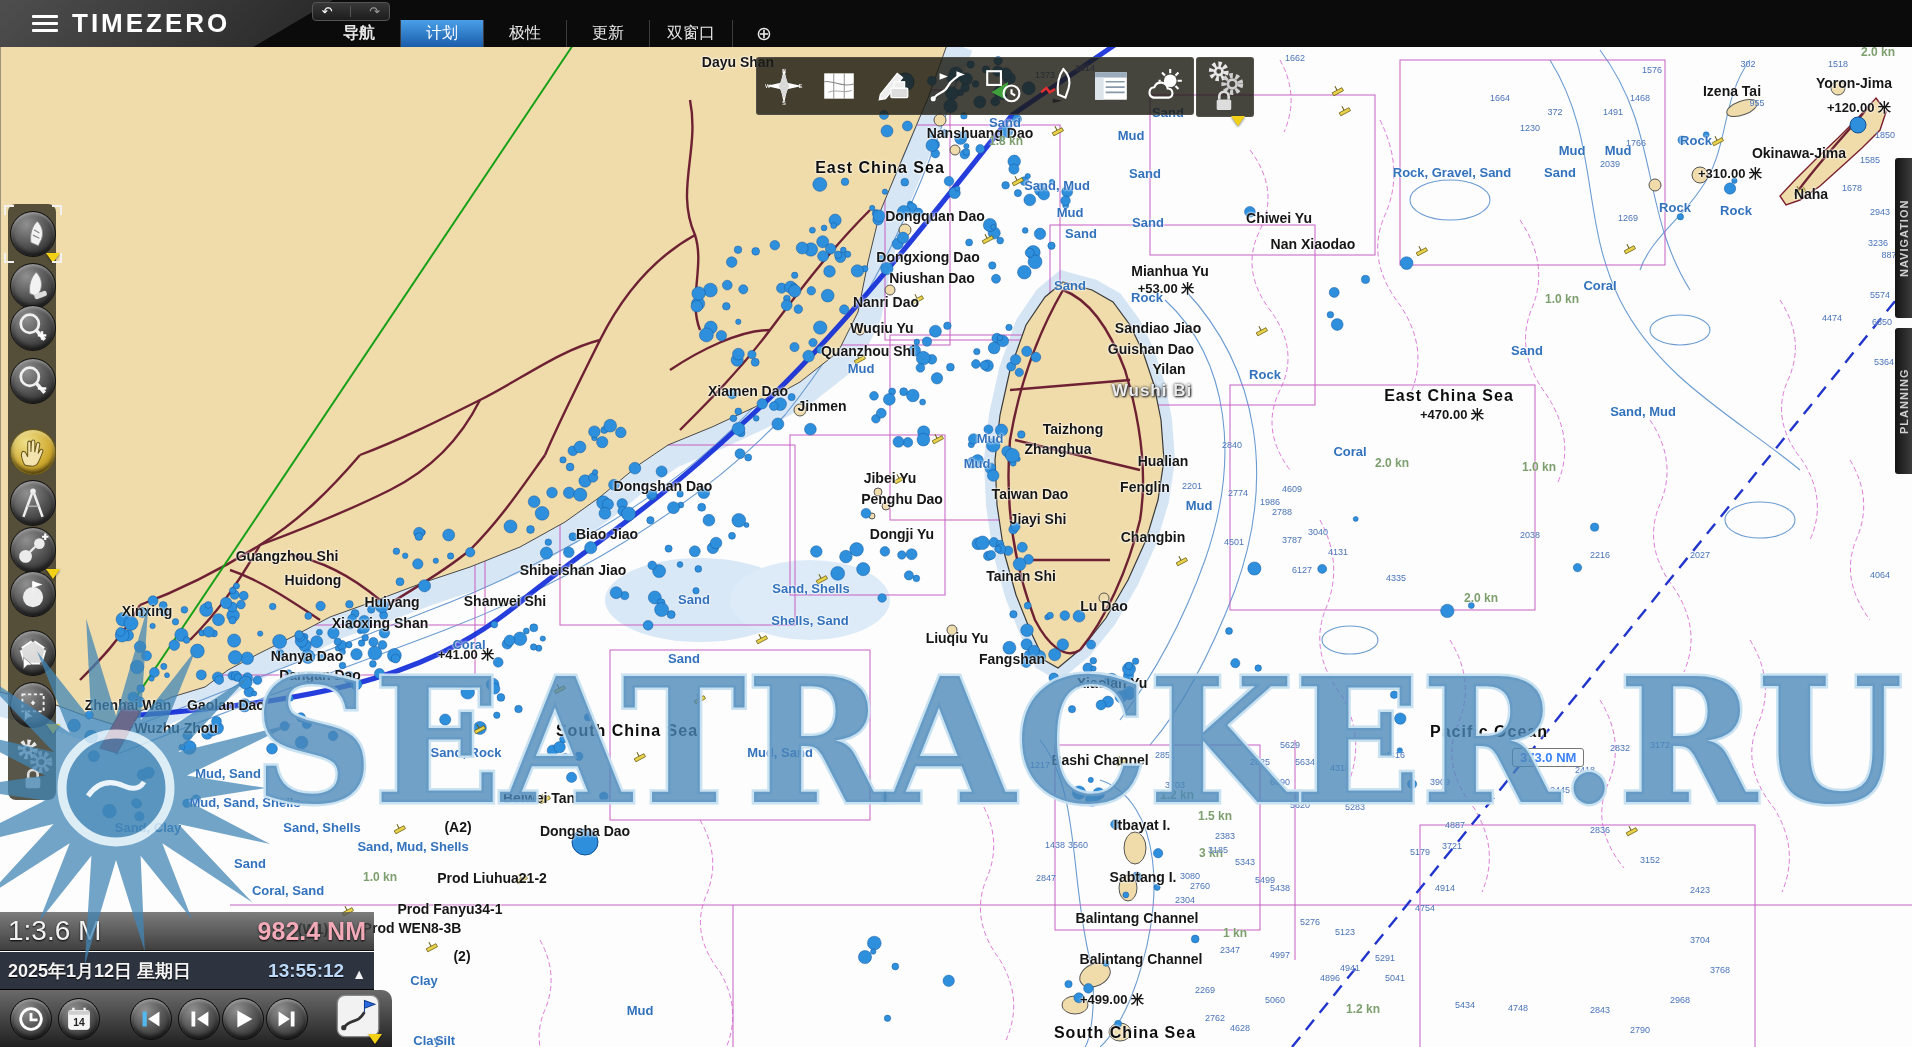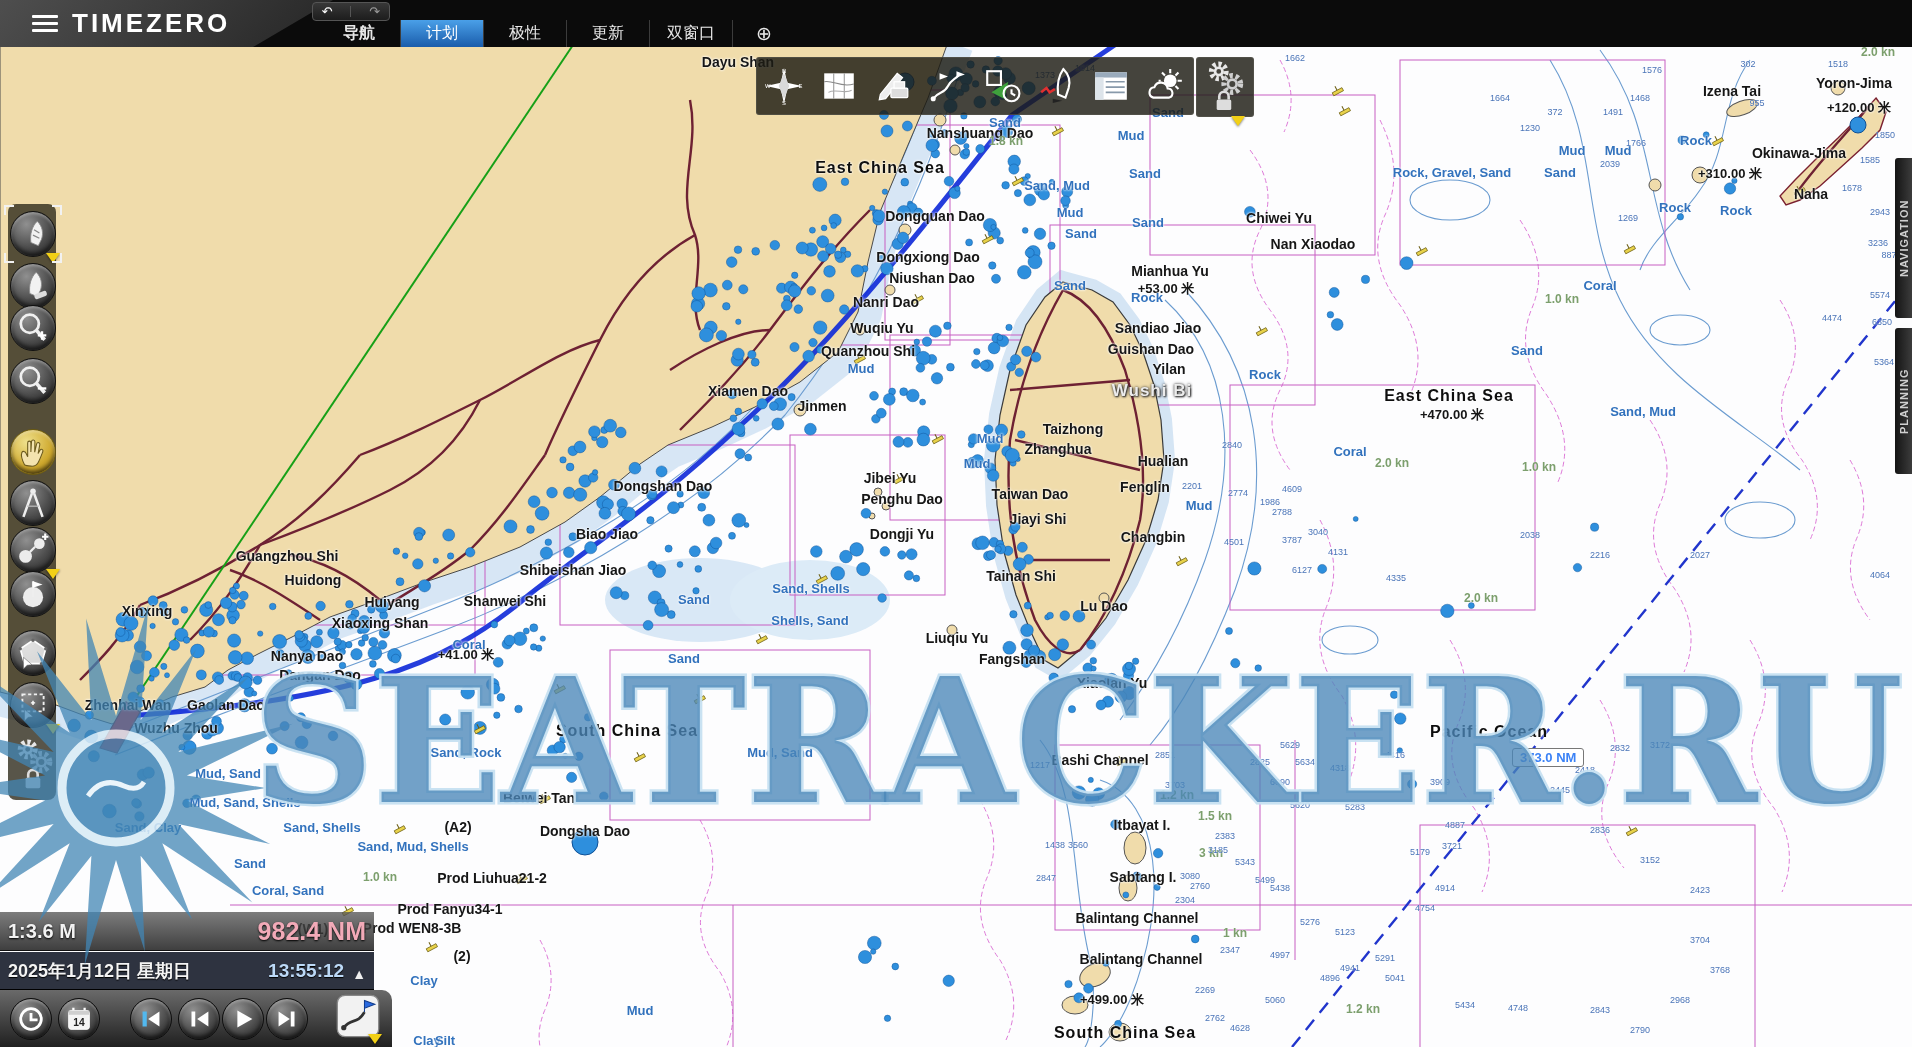--- a/index.html
+++ b/index.html
@@ -53,21 +53,21 @@
   #sidegears svg{width:42px;height:56px;}
 
   
   .vtab{position:absolute;right:0;width:17px;background:linear-gradient(90deg,#3c3c3c,#141414);color:#cfcfcf;
         font-size:11px;font-weight:bold;letter-spacing:1px;writing-mode:vertical-rl;transform:rotate(180deg);
         display:flex;align-items:center;justify-content:center;border-radius:0 3px 3px 0;z-index:30;}
 
   
   #row-scale{position:absolute;left:0;top:912px;width:374px;height:39px;background:linear-gradient(rgba(88,88,88,.78),rgba(30,30,30,.85));
              z-index:35;display:flex;align-items:center;justify-content:space-between;padding:0 8px;box-sizing:border-box;border-bottom:1px solid #111;}
-  #scale-txt{color:#f2f2f2;font-size:20px;font-weight:bold;text-shadow:0 1px 2px #000;}
+  #scale-txt{color:#f2f2f2;font-size:28px;font-weight:normal;text-shadow:0 1px 2px #000;}
   #dist-txt{color:#f2aab8;font-size:25px;font-weight:bold;text-shadow:0 1px 2px #000;}
   #row-time{position:absolute;left:0;top:952px;width:374px;height:38px;background:rgba(28,34,48,.92);z-index:35;
             display:flex;align-items:center;justify-content:space-between;padding:0 8px;box-sizing:border-box;border-bottom:1px solid #000;}
   #date-txt{color:#f4f4f4;font-size:18px;font-weight:bold;text-shadow:0 1px 1px #000;}
   #time-wrap{display:flex;align-items:flex-end;gap:8px;}
   #time-txt{color:#bcd9f7;font-size:19px;font-weight:bold;text-shadow:0 1px 1px #000;}
   #time-up{color:#f0f0f0;font-size:14px;}
   #playbar{position:absolute;left:0;top:990px;width:392px;height:57px;background:linear-gradient(#6a6a6a,#202020);
            border-radius:0 10px 0 0;z-index:35;}
   .pb-btn{position:absolute;top:8px;width:40px;height:40px;border-radius:50%;

